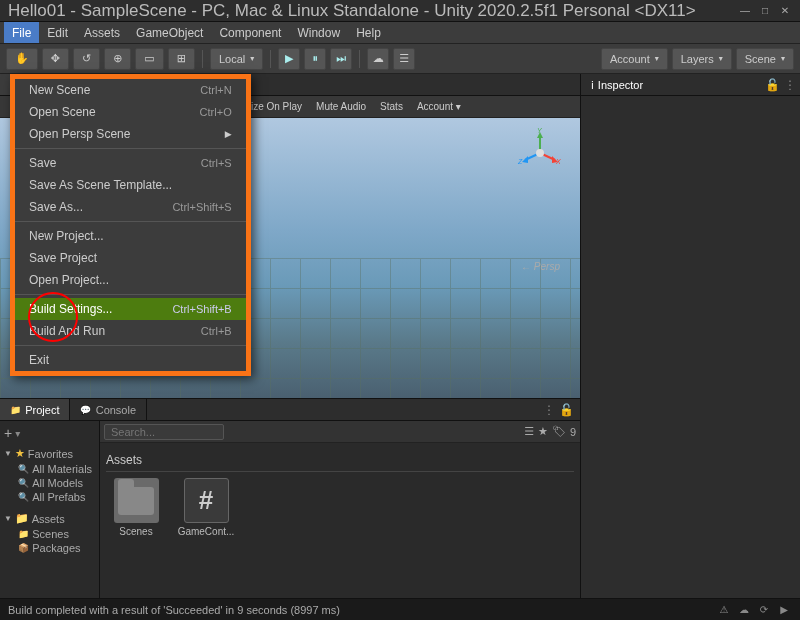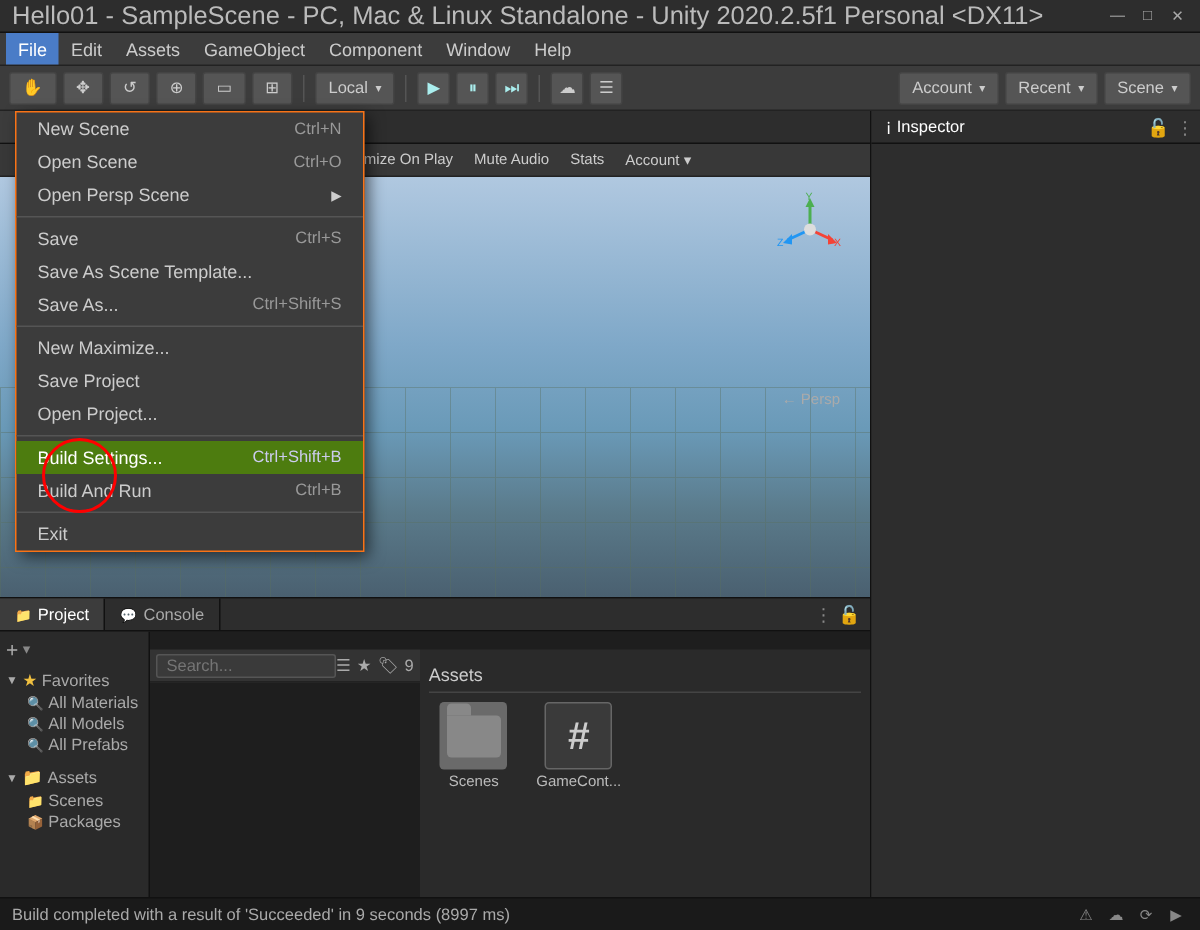--- a/index.html
+++ b/index.html
@@ -218,20 +218,21 @@
       background: #555;
       margin: 0 2px;
     }
 
     
     .viewport {
       flex: 1;
       background: #000000;
       position: relative;
       overflow: hidden;
+      font-style: italic;
     }
     .viewport-scene {
       width: 100%;
       height: 100%;
       background: linear-gradient(180deg, #b0c8e0 0%, #7fa8c8 40%, #6a9ab8 60%, #5a7a8a 80%, #4a6070 100%);
       position: relative;
     }
     .scene-grid {
       position: absolute;
       bottom: 0;
@@ -310,21 +311,21 @@
       display: flex;
       align-items: center;
       background: #333;
       height: 22px;
       padding: 0 4px;
       border-bottom: 1px solid #222;
     }
     .project-content-area {
       flex: 1;
       display: flex;
-      margin-top: 12px;
+      flex-direction: column;
     }
     .project-content {
       flex: 1;
       background: #2a2a2a;
       padding: 6px;
       overflow-y: auto;
     }
     .project-search {
       background: #3a3a3a;
       border: 1px solid #555;
@@ -471,21 +472,21 @@
       color: #888;
       font-size: 10px;
     }
 
     
     .dropdown-menu {
       position: absolute;
       top: 74px;
       left: 10px;
       background: #3c3c3c;
-      border: 1px solid #f97316;
+      border: 5px solid #f97316;
       min-width: 220px;
       z-index: 100;
       box-shadow: 3px 3px 10px rgba(0,0,0,0.6);
     }
     .dropdown-item {
       padding: 4px 14px;
       cursor: pointer;
       color: #ccc;
       font-size: 12px;
       display: flex;
@@ -601,21 +602,21 @@
   <div class="toolbar-icon-btn play-btn">⏸</div>
   <div class="toolbar-icon-btn play-btn">⏭</div>
   <div class="toolbar-separator"></div>
   <div class="toolbar-icon-btn">☁</div>
   <div class="toolbar-icon-btn">☰</div>
   <div class="account-btn">
     <span>Account</span>
     <span class="chevron-down">▾</span>
   </div>
   <div class="layers-btn">
-    <span>Recent</span>
+    <span>Layers</span>
     <span class="chevron-down">▾</span>
   </div>
   <div class="layout-btn">
     <span>Scene</span>
     <span class="chevron-down">▾</span>
   </div>
 </div>
 
 <div class="main-area">
 
@@ -801,21 +802,21 @@
   </div>
   <div class="dropdown-item">
     <span>Save As Scene Template...</span>
   </div>
   <div class="dropdown-item">
     <span>Save As...</span>
     <span class="dropdown-shortcut">Ctrl+Shift+S</span>
   </div>
   <div class="dropdown-separator"></div>
   <div class="dropdown-item">
-    <span>New Maximize...</span>
+    <span>New Project...</span>
   </div>
   <div class="dropdown-item">
     <span>Save Project</span>
   </div>
   <div class="dropdown-item">
     <span>Open Project...</span>
   </div>
   <div class="dropdown-separator"></div>
   <div class="dropdown-item highlighted">
     <span>Build Settings...</span>

